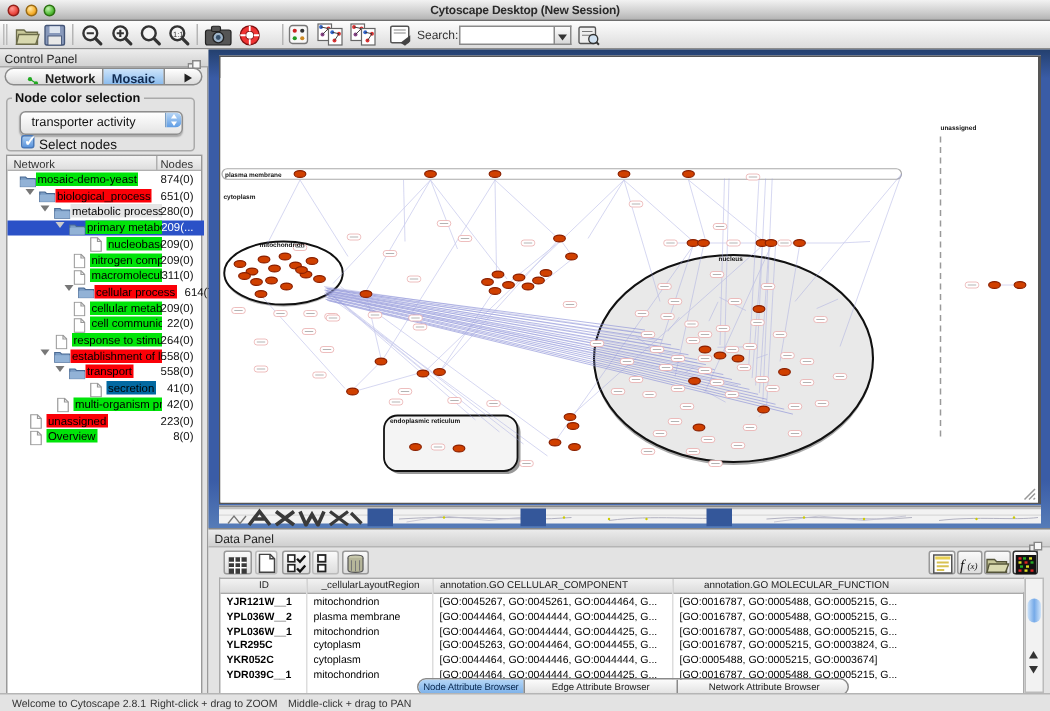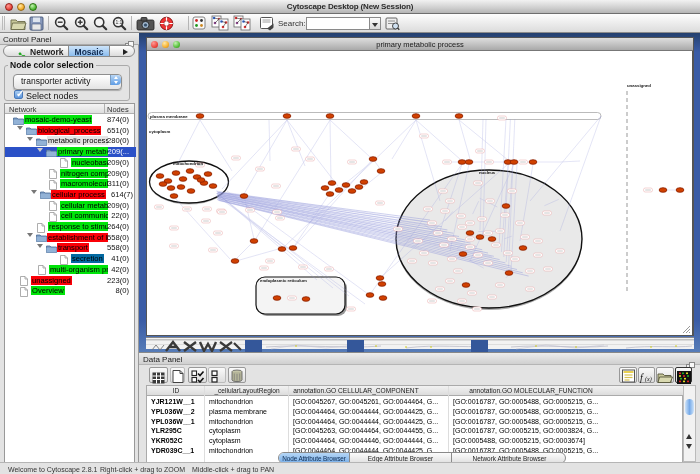--- a/index.html
+++ b/index.html
@@ -210,21 +210,21 @@
           <span style="position:absolute;right:7px;top:0.5px;color:#111;height:9px;line-height:9px">209(0)</span>
         </div>
         <div style="position:absolute;left:0;top:74.7px;width:131px;height:10.7px;font-size:7.6px">
           <span style="position:absolute;left:44px;top:1px"><svg width="8" height="10" viewBox="0 0 8 10" style="flex:none">
               <path d="M0.5 0.5 h4.5 l2.5 2.5 v6.5 h-7 z" fill="#fff" stroke="#999" stroke-width="0.8"></path>
               <path d="M5 0.5 v2.5 h2.5" fill="none" stroke="#999" stroke-width="0.8"></path>
             </svg></span>
           <span style="position:absolute;left:55px;top:0.5px;background:#00e409;color:#000;padding:0 1px;white-space:nowrap;overflow:hidden;max-width:48px;display:inline-block;height:9px;line-height:9px">macromolecule</span>
           <span style="position:absolute;right:7px;top:0.5px;color:#111;height:9px;line-height:9px">311(0)</span>
         </div>
-        <div style="position:absolute;left:4px;top:85.4px;width:131px;height:10.7px;font-size:7.6px">
+        <div style="position:absolute;left:16px;top:85.4px;width:131px;height:10.7px;font-size:7.6px">
           <span style="position:absolute;left:22px;top:1px;width:0;height:0;border-left:3.5px solid transparent;border-right:3.5px solid transparent;border-top:4.5px solid #777"></span>
           <span style="position:absolute;left:31px;top:1px"><svg width="11" height="9" viewBox="0 0 11 9" style="flex:none">
               <path d="M0.5 2 h3.5 l1 1 h5.5 v5.5 h-10 z" fill="#7a9cc4" stroke="#4a6a94" stroke-width="0.8"></path>
               <path d="M0.5 3.8 h10 v4.7 h-10 z" fill="#92b2d6"></path>
             </svg></span>
           <span style="position:absolute;left:42px;top:0.5px;background:#fb0007;color:#000;padding:0 1px;white-space:nowrap;overflow:hidden;max-width:61px;display:inline-block;height:9px;line-height:9px">cellular process</span>
           <span style="position:absolute;right:7px;top:0.5px;color:#111;height:9px;line-height:9px">614(7)</span>
         </div>
         <div style="position:absolute;left:0;top:96.1px;width:131px;height:10.7px;font-size:7.6px">
           <span style="position:absolute;left:44px;top:1px"><svg width="8" height="10" viewBox="0 0 8 10" style="flex:none">
@@ -300,26 +300,20 @@
           <span style="position:absolute;left:26px;top:0.5px;background:#00e409;color:#000;padding:0 1px;white-space:nowrap;overflow:hidden;max-width:77px;display:inline-block;height:9px;line-height:9px">Overview</span>
           <span style="position:absolute;right:7px;top:0.5px;color:#111;height:9px;line-height:9px">8(0)</span>
         </div>
       </div>
   </div>
 </div>
 
 <div class="abs" style="left:139px;top:33px;width:561px;height:319px;background:linear-gradient(#24406e,#3a5ca6 6%,#3a5ca6 90%,#567cb8)">
 
   <div class="abs" style="left:7px;top:4px;width:548px;height:299px;border:1px solid #555;border-right:2px solid #555;background:#fff">
-    <div class="abs" style="left:0;top:0;width:546px;height:13px;background:linear-gradient(#dedede,#a9a9a9);border-bottom:1px solid #777">
-      <div class="abs" style="left:4px;top:2.5px;width:7px;height:7px;border-radius:50%;background:radial-gradient(circle at 35% 30%,#ff9a94,#ec4a41 60%,#b71d14)"></div>
-      <div class="abs" style="left:15px;top:2.5px;width:7px;height:7px;border-radius:50%;background:radial-gradient(circle at 35% 30%,#ffe9a8,#f7b12f 60%,#c07c10)"></div>
-      <div class="abs" style="left:26px;top:2.5px;width:7px;height:7px;border-radius:50%;background:radial-gradient(circle at 35% 30%,#c4f2b0,#57c03c 60%,#2e8812)"></div>
-      <div class="abs" style="left:0;top:2px;width:546px;text-align:center;font-size:7.5px;color:#1a1a1a">primary metabolic process</div>
-    </div>
     <div class="abs" style="left:0;top:14px;width:545px;height:283px;background:#fff;overflow:hidden">
       <svg width="547" height="286" viewBox="0 0 547 286" style="position:absolute;left:0;top:0">
           <ellipse cx="342" cy="189" rx="93" ry="69" fill="#00000055"></ellipse>
           <ellipse cx="342" cy="187" rx="93" ry="69" fill="#e9e9e9" stroke="#111" stroke-width="1.4"></ellipse>
           <rect x="1" y="60.5" width="453" height="7" rx="3.5" fill="#fff" stroke="#aaa" stroke-width="0.8"></rect>
           <ellipse cx="42" cy="131.5" rx="39.5" ry="21" fill="#00000044"></ellipse>
           <ellipse cx="42" cy="130" rx="39.5" ry="21" fill="#fff" stroke="#111" stroke-width="1.3"></ellipse>
           <rect x="111" y="227" width="89" height="37" rx="9" fill="#00000066"></rect>
           <rect x="109" y="225" width="89" height="37" rx="9" fill="#f4f4f4" stroke="#111" stroke-width="1.2"></rect>
           <line x1="480" y1="39" x2="480" y2="239" stroke="#999" stroke-width="1" stroke-dasharray="4,3"></line>

